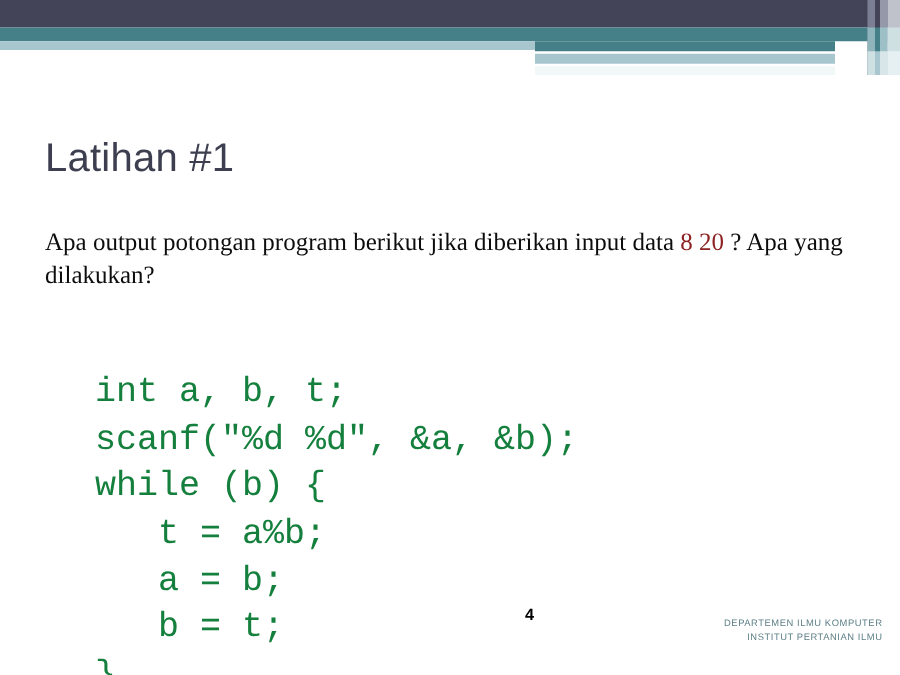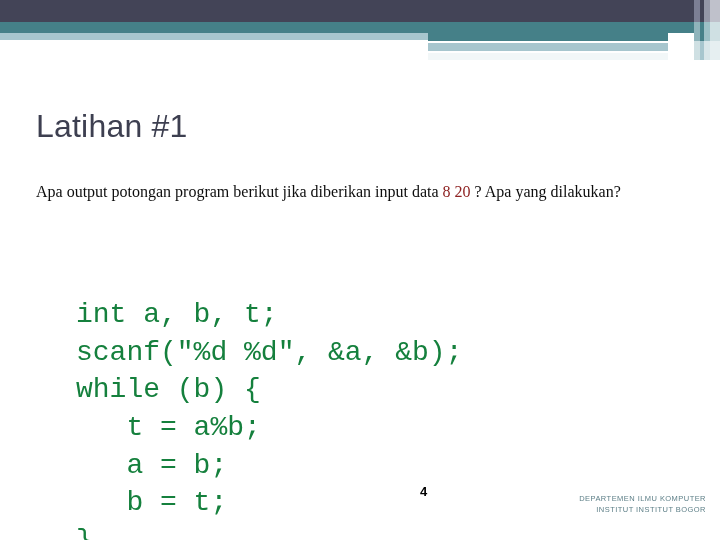--- a/index.html
+++ b/index.html
@@ -97,21 +97,21 @@
     white-space: nowrap;
   }
 
   
   .body-text {
     position: absolute;
     left: 36px;
     top: 182px;
     width: 640px;
     font-family: "Liberation Serif", serif;
-    font-size: 16px;
+    font-size: 20px;
     line-height: 1.28;
     color: #0d0d0d;
   }
   .hl-red {
     color: #8e2222;
   }
 
   
   .code {
     position: absolute;
@@ -184,16 +184,16 @@
    t = a%b;
    a = b;
    b = t;
 }
 printf("%d\n", a);</pre>
 
   <div class="page-no">4</div>
 
   <div class="footer">
     <div>DEPARTEMEN ILMU KOMPUTER</div>
-    <div>INSTITUT INSTITUT BOGOR</div>
+    <div>INSTITUT PERTANIAN ILMU</div>
   </div>
 
 </div>
 
 </body></html>

